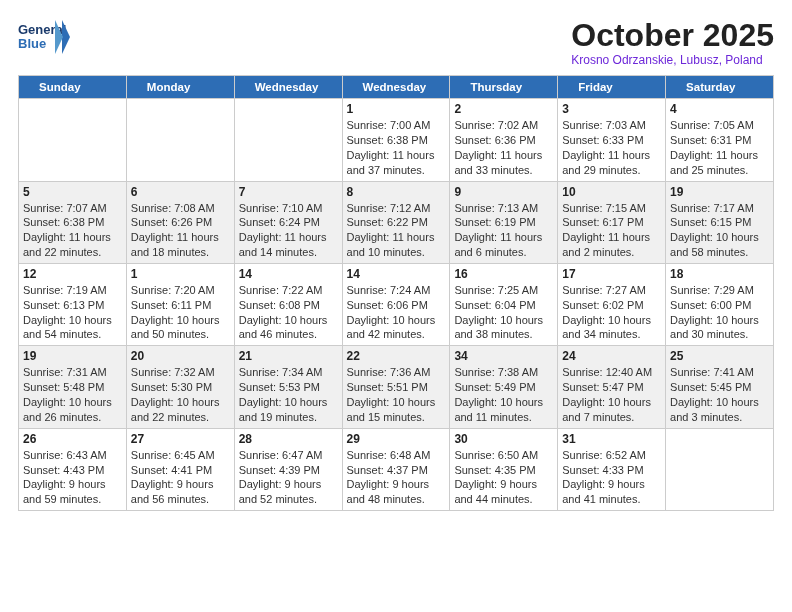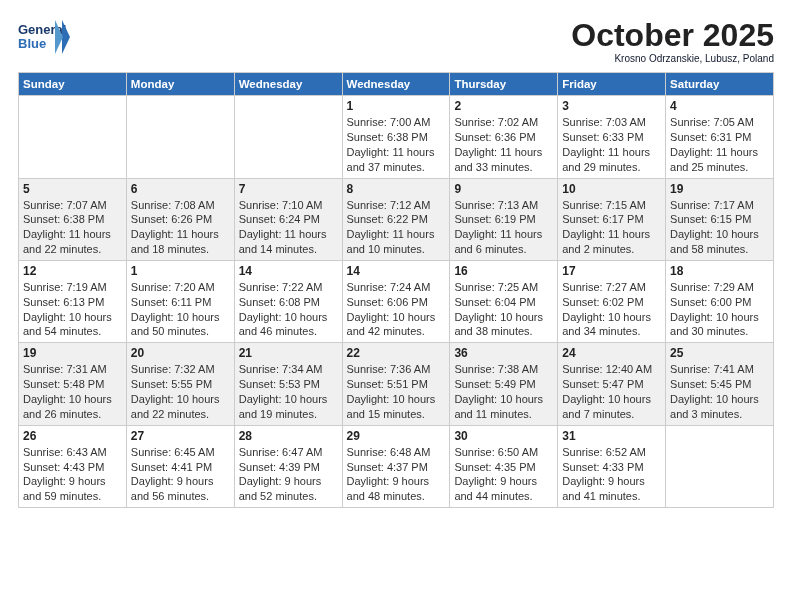--- a/index.html
+++ b/index.html
@@ -20,43 +20,42 @@
       justify-content: space-between;
       align-items: flex-start;
       margin-bottom: 8px;
     }
     .logo {
       display: flex;
       align-items: center;
       gap: 4px;
     }
     .title-block {
-      text-align: right;
     }
     .month-title {
       font-size: 32px;
       font-weight: bold;
       color: #222;
       line-height: 1.1;
     }
     .location {
-      font-size: 10px;
-      color: #0f172a;
+      font-size: 12px;
+      color: #6d28d9;
     }
     .calendar {
       width: 100%;
       border-collapse: collapse;
       table-layout: fixed;
     }
     .calendar th {
       background: #2d6db5;
       color: #fff;
       font-size: 11.5px;
       font-weight: bold;
-      padding: 5px 4px;
+      padding: 5px 20px;
       text-align: left;
       border: 1px solid #ccc;
     }
     .calendar td {
       border: 1px solid #ccc;
       vertical-align: top;
       padding: 3px 4px;
       font-size: 9.2px;
       color: #333;
       height: 78px;
@@ -258,40 +257,40 @@
           <td>
             <span class="day-num">19</span>
             <div class="day-info">Sunrise: 7:31 AM
 Sunset: 5:48 PM
 Daylight: 10 hours
 and 26 minutes.</div>
           </td>
           <td>
             <span class="day-num">20</span>
             <div class="day-info">Sunrise: 7:32 AM
-Sunset: 5:55 PM
+Sunset: 5:30 PM
 Daylight: 10 hours
 and 22 minutes.</div>
           </td>
           <td>
             <span class="day-num">21</span>
             <div class="day-info">Sunrise: 7:34 AM
 Sunset: 5:53 PM
 Daylight: 10 hours
 and 19 minutes.</div>
           </td>
           <td>
             <span class="day-num">22</span>
             <div class="day-info">Sunrise: 7:36 AM
 Sunset: 5:51 PM
 Daylight: 10 hours
 and 15 minutes.</div>
           </td>
           <td>
-            <span class="day-num">36</span>
+            <span class="day-num">34</span>
             <div class="day-info">Sunrise: 7:38 AM
 Sunset: 5:49 PM
 Daylight: 10 hours
 and 11 minutes.</div>
           </td>
           <td>
             <span class="day-num">24</span>
             <div class="day-info">Sunrise: 12:40 AM
 Sunset: 5:47 PM
 Daylight: 10 hours

